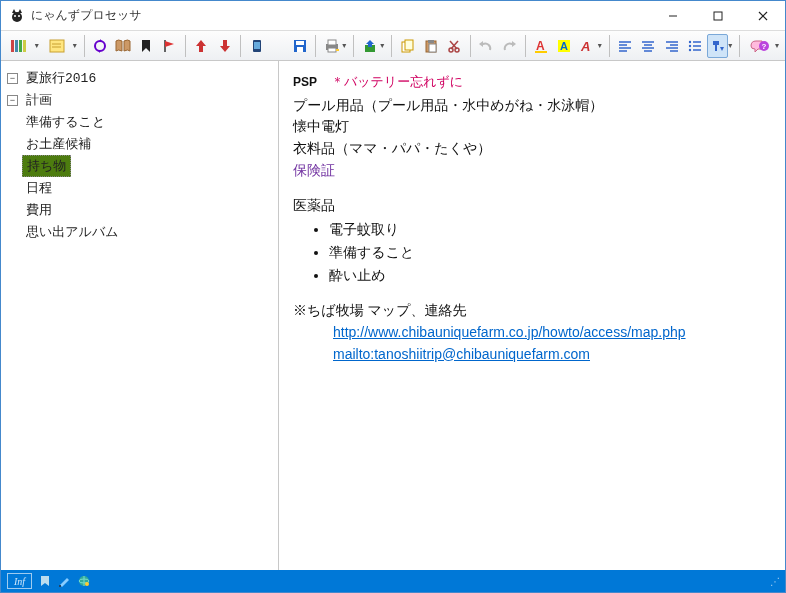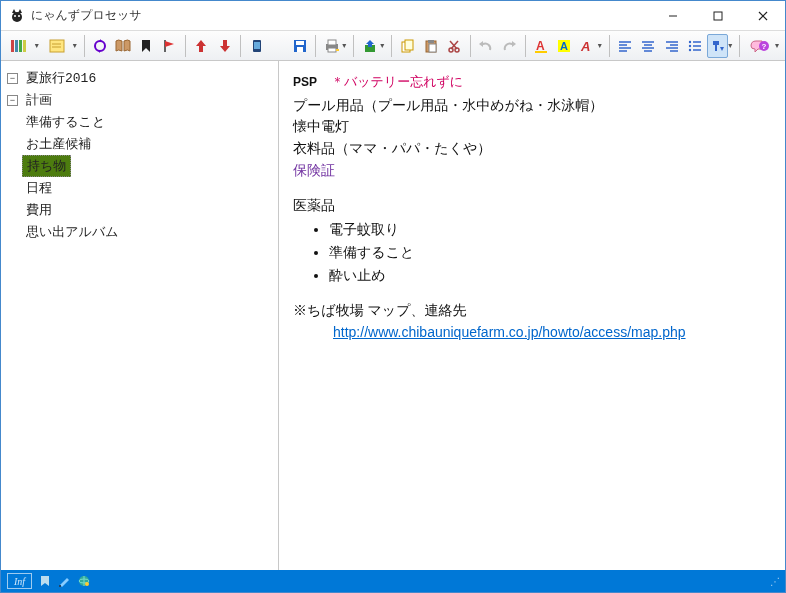--- a/index.html
+++ b/index.html
@@ -392,20 +392,21 @@
     <div>衣料品（ママ・パパ・たくや）</div>
     <div class="purple">保険証</div>
     <div class="sect">医薬品</div>
     <ul>
       <li>電子蚊取り</li>
       <li>準備すること</li>
       <li>酔い止め</li>
     </ul>
     <div class="sect">※ちば牧場 マップ、連絡先</div>
     <div><a href="#">http://www.chibauniquefarm.co.jp/howto/access/map.php</a></div>
+    <div><a href="#">mailto:tanoshiitrip@chibauniquefarm.com</a></div>
   </div>
 </div>
 
 <div class="statusbar">
   <span class="stat-inf">Inf</span>
   <span>
       <svg width="10" height="12">
         <path d="M1 1 L9 1 L9 11 L5 8 L1 11 Z" fill="#bde"></path>
       </svg>
     </span>

